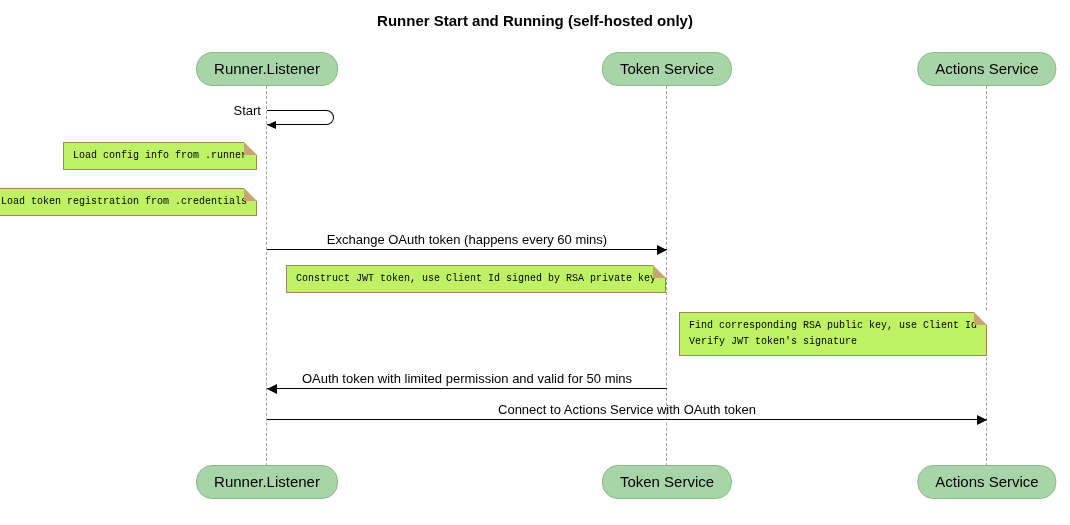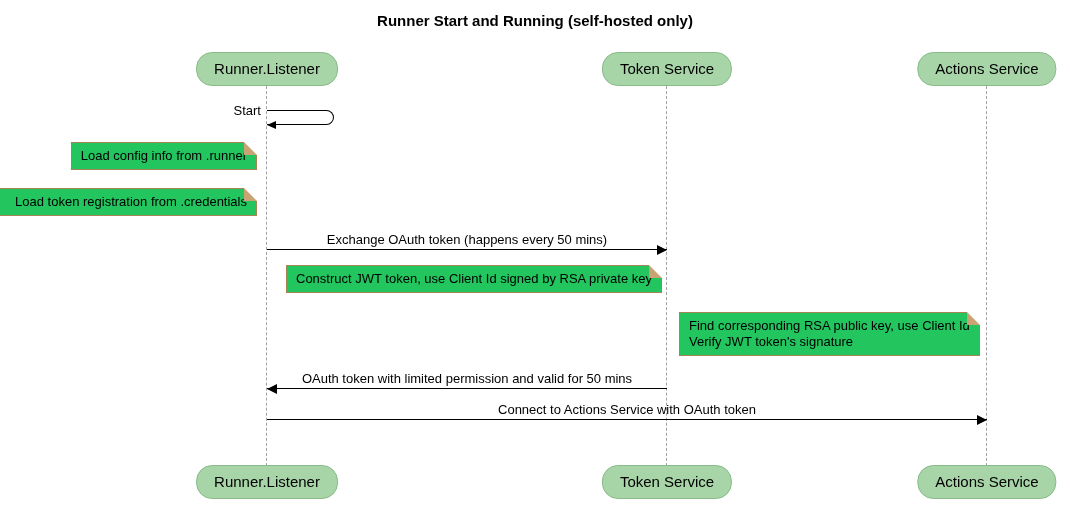--- a/index.html
+++ b/index.html
@@ -42,26 +42,27 @@
     font-size: 15px;
     white-space: nowrap;
     height: 34px;
     line-height: 18px;
   }
   .participant.top { top: 52px; }
   .participant.bottom { top: 465px; }
 
   .note {
     position: absolute;
-    background: #22c55e;
+    background: #bef264;
     border: 1px solid #a58455;
     padding: 5px 9px;
-    font-size: 13px;
+    font-size: 10px;
     line-height: 16px;
     white-space: nowrap;
+    font-family: Liberation Mono, monospace;
   }
   .note::before {
     content: "";
     position: absolute;
     top: -1px;
     right: -1px;
     width: 0;
     height: 0;
     border-style: solid;
     border-width: 0 13px 13px 0;
@@ -157,21 +158,21 @@
   <div class="self-arrowhead"></div>
 
   <div class="note" style="top:142px; right:813px;">
     <span>Load config info from .runner</span>
   </div>
   <div class="note" style="top:188px; right:813px;padding-left:22px;">
     <span>Load token registration from .credentials</span>
   </div>
 
   <div class="msg" style="left:267px; top:232px; width:400px;">
-    <div class="msg-label">Exchange OAuth token (happens every 50 mins)</div>
+    <div class="msg-label">Exchange OAuth token (happens every 60 mins)</div>
     <div class="msg-line">
       <span class="head right"></span>
     </div>
   </div>
 
   <div class="note" style="top:265px; left:286px;">
     <span>Construct JWT token, use Client Id signed by RSA private key</span>
   </div>
 
   <div class="note" style="top:312px; left:679px;">

